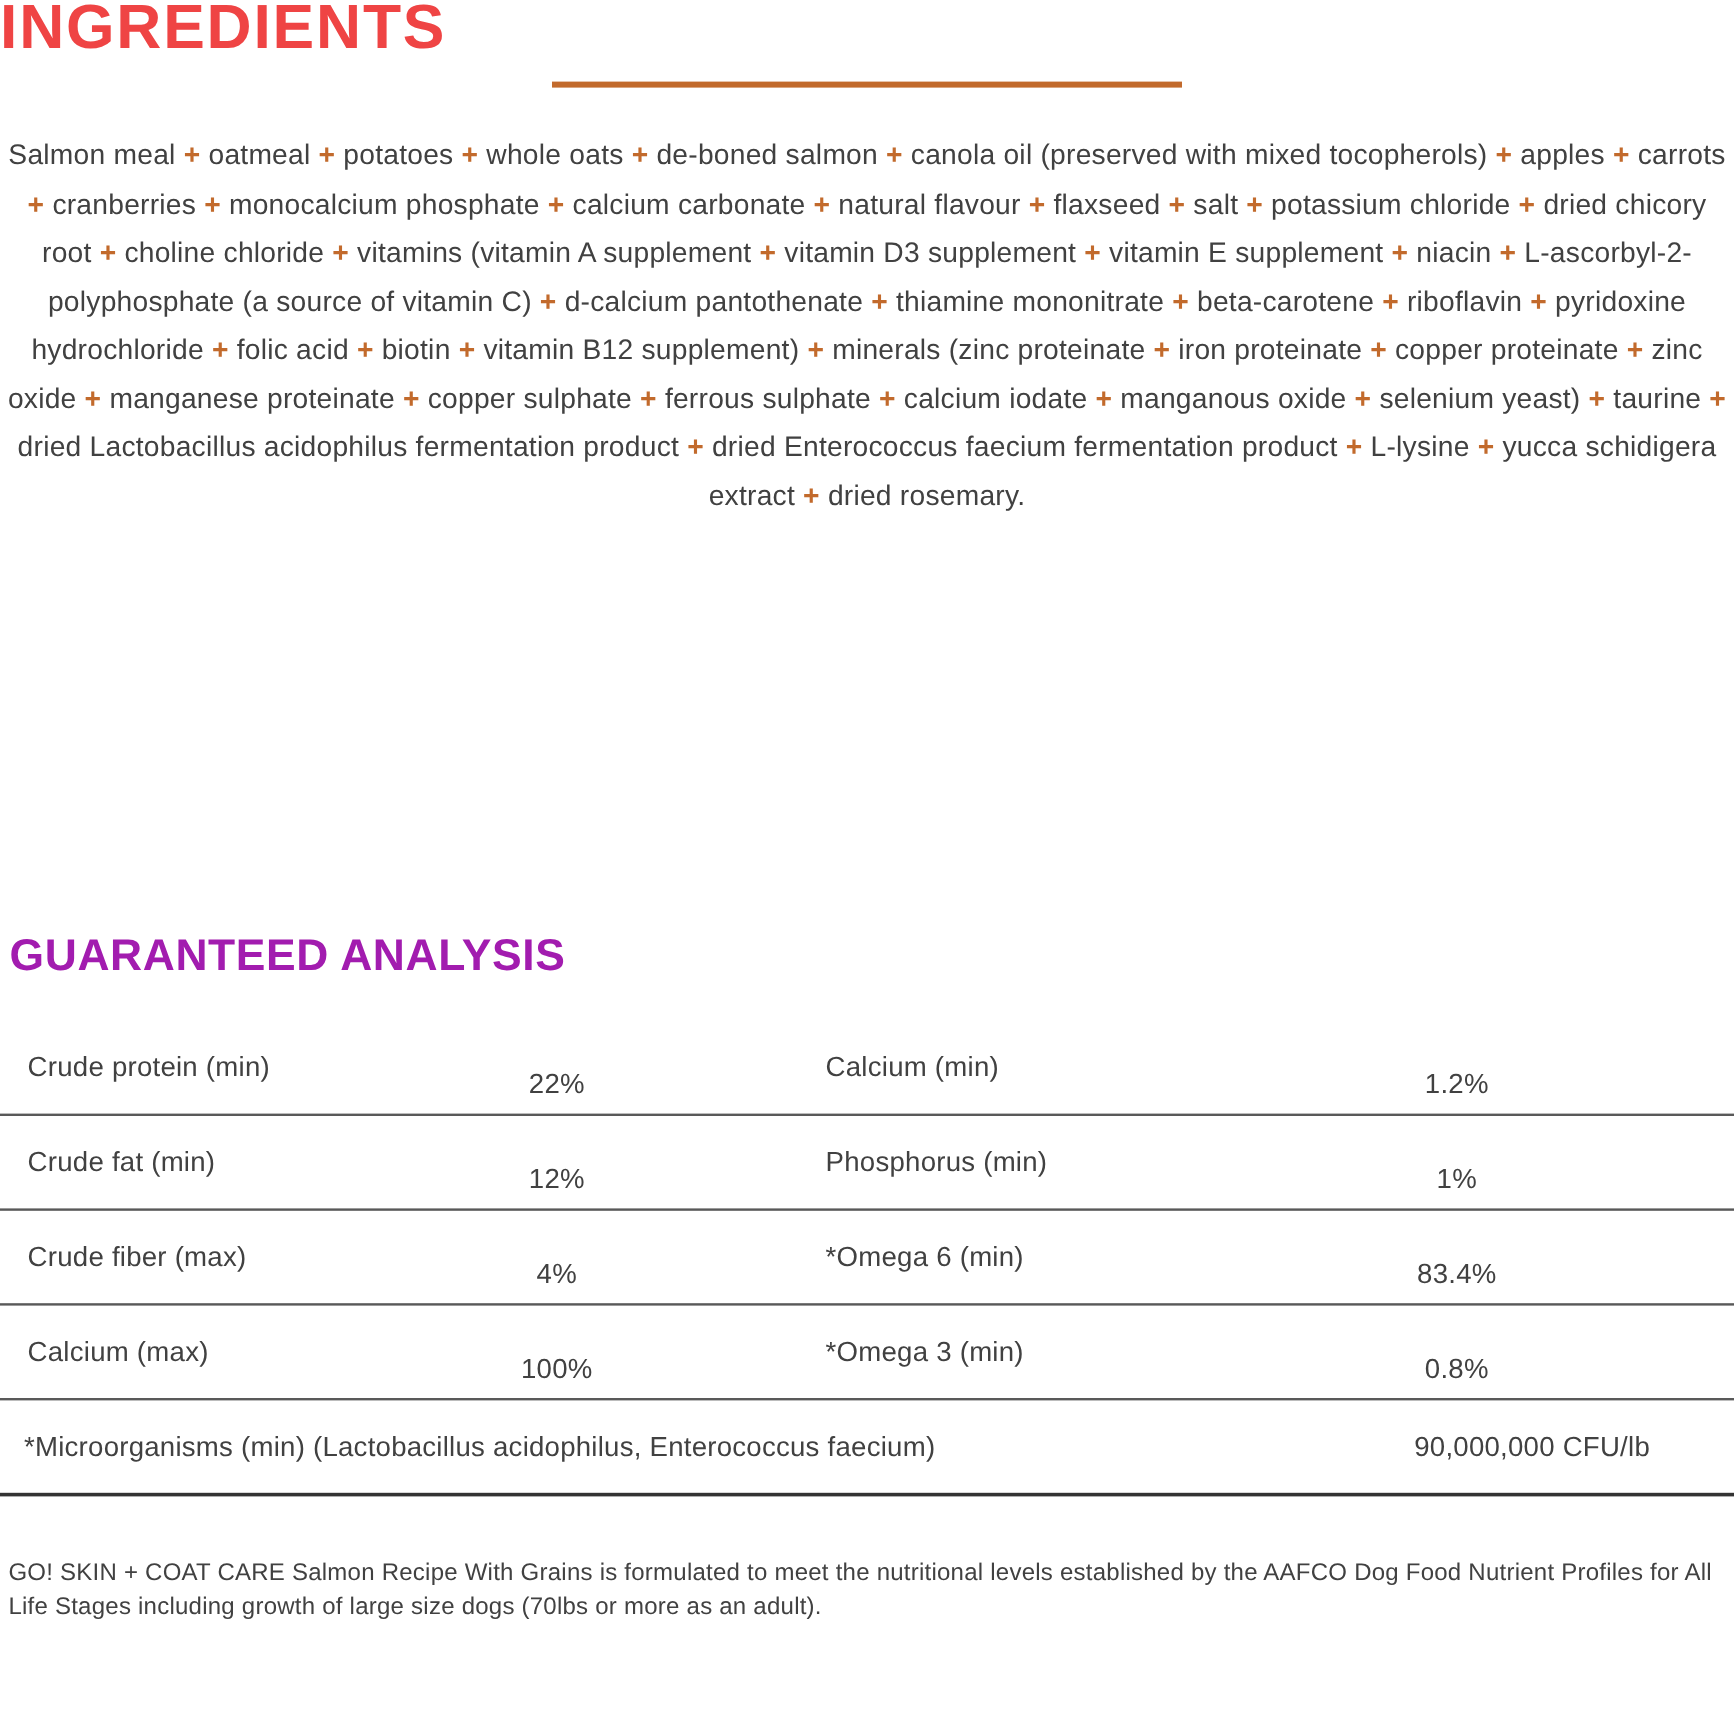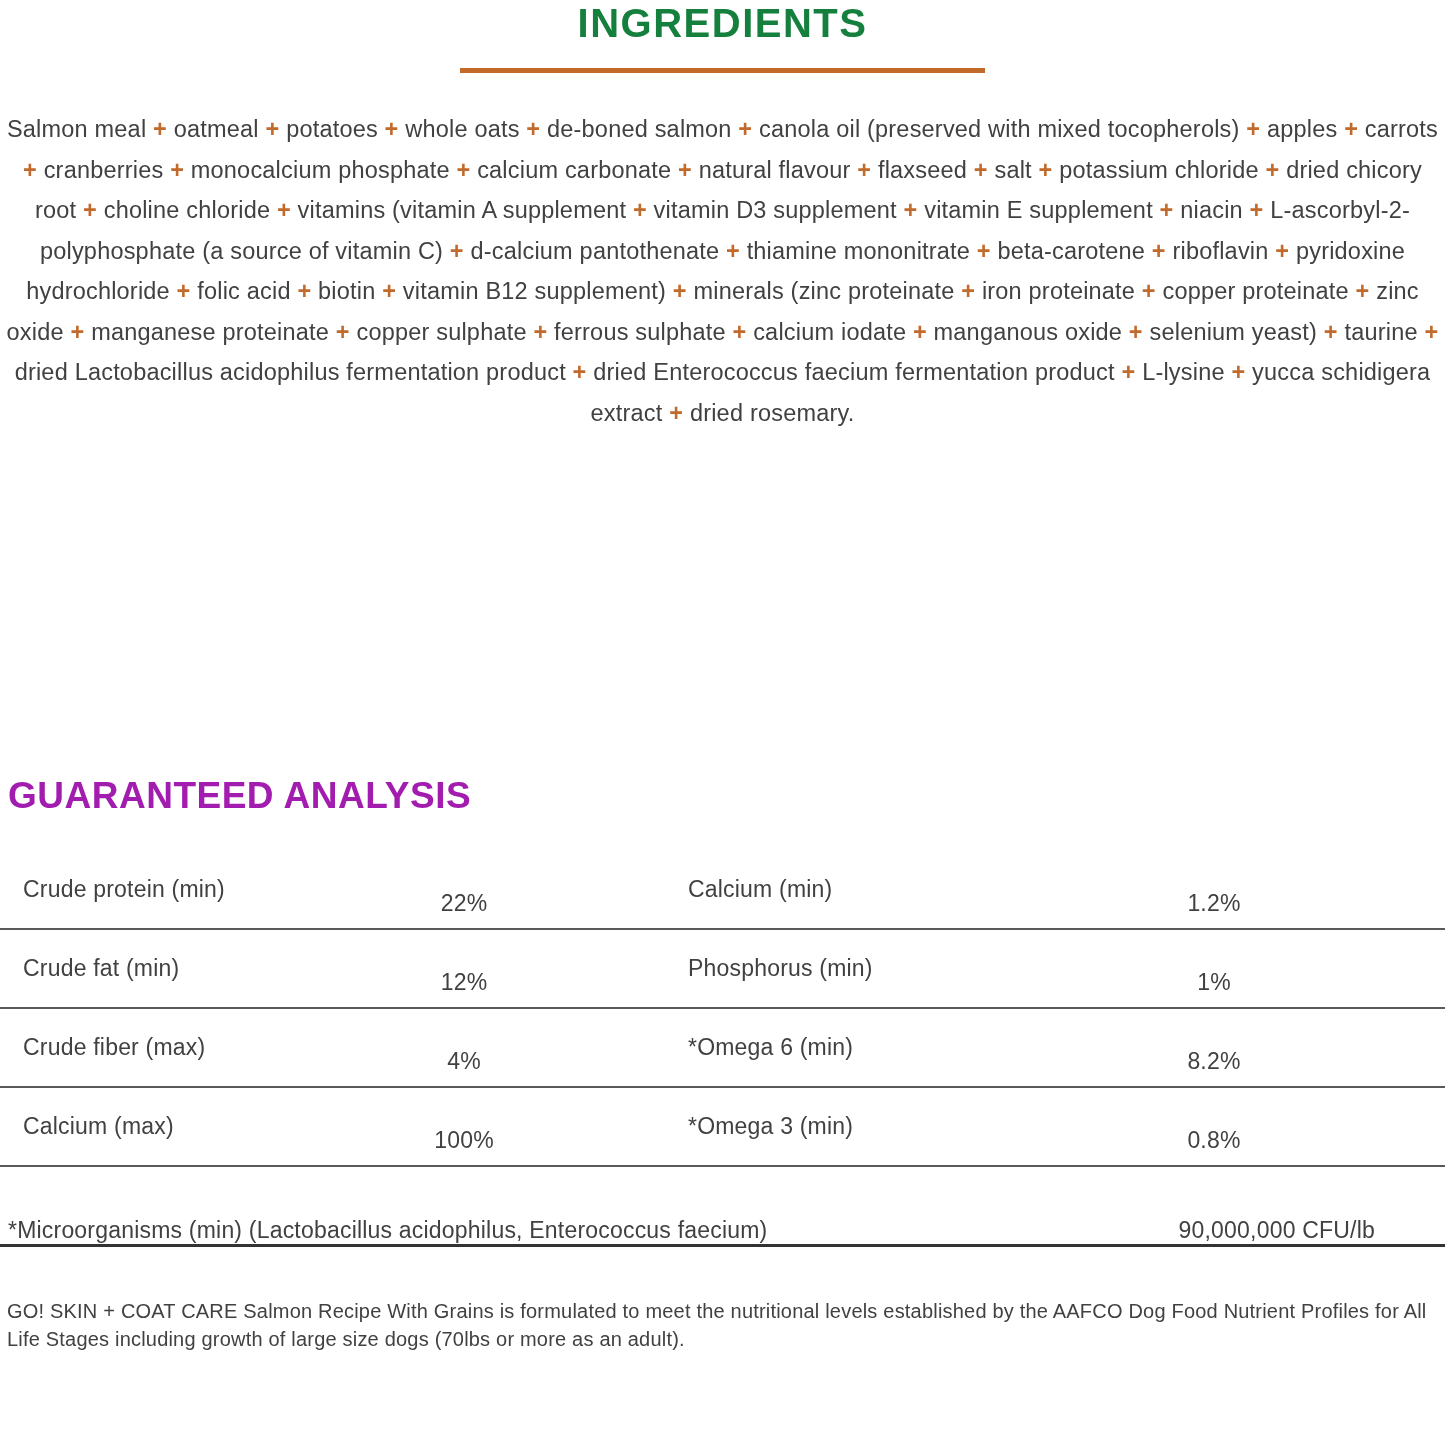--- a/index.html
+++ b/index.html
@@ -12,26 +12,25 @@
     font-family: "Liberation Sans", "DejaVu Sans", sans-serif;
     color: #414141;
     -webkit-font-smoothing: antialiased;
   }
   .page { width: 100%; height: 100%; }
 
   
   h1.ing-title {
     margin: 0;
     padding-top: 0;
-    font-size: 40px;
+    font-size: 52px;
     line-height: 46px;
     font-weight: 800;
     letter-spacing: 1.5px;
-    text-align: center;
-    color: #15803d;
+    color: #ef4444;
   }
   .accent-rule {
     width: 525px;
     height: 5px;
     margin: 22px auto 0 auto;
     background: var(--accent, #c26a2c);
     border: none;
   }
   p.ingredients {
     margin: 36px auto 0 auto;
@@ -64,23 +63,23 @@
     height: 77px;
     padding-left: 23px;
     border-bottom: 2px solid #595959;
     font-size: 23px;
     letter-spacing: 0.2px;
   }
   .ga-row .val { text-align: center; margin-top: 28px; }
   .ga-row-full {
     display: flex;
     justify-content: space-between;
-    align-items: flex-end;
+    align-items: center;
     height: 77px;
-    padding-left: 8px;
+    padding-left: 20px;
     padding-right: 70px;
     border-bottom: 3px solid #333333;
     font-size: 23px;
     letter-spacing: 0.2px;
   }
 
   
   p.note {
     margin: 0;
     padding: 0 6px 0 7px;
@@ -119,21 +118,21 @@
         <span class="val">12%</span>
         <span class="gap"></span>
         <span class="lbl">Phosphorus (min)</span>
         <span class="val">1%</span>
       </div>
       <div class="ga-row">
         <span class="lbl">Crude fiber (max)</span>
         <span class="val">4%</span>
         <span class="gap"></span>
         <span class="lbl">*Omega 6 (min)</span>
-        <span class="val">8.2%</span>
+        <span class="val">83.4%</span>
       </div>
       <div class="ga-row">
         <span class="lbl">Calcium (max)</span>
         <span class="val">100%</span>
         <span class="gap"></span>
         <span class="lbl">*Omega 3 (min)</span>
         <span class="val">0.8%</span>
       </div>
       <div class="ga-row-full">
       <span>*Microorganisms (min) (Lactobacillus acidophilus, Enterococcus faecium)</span>

